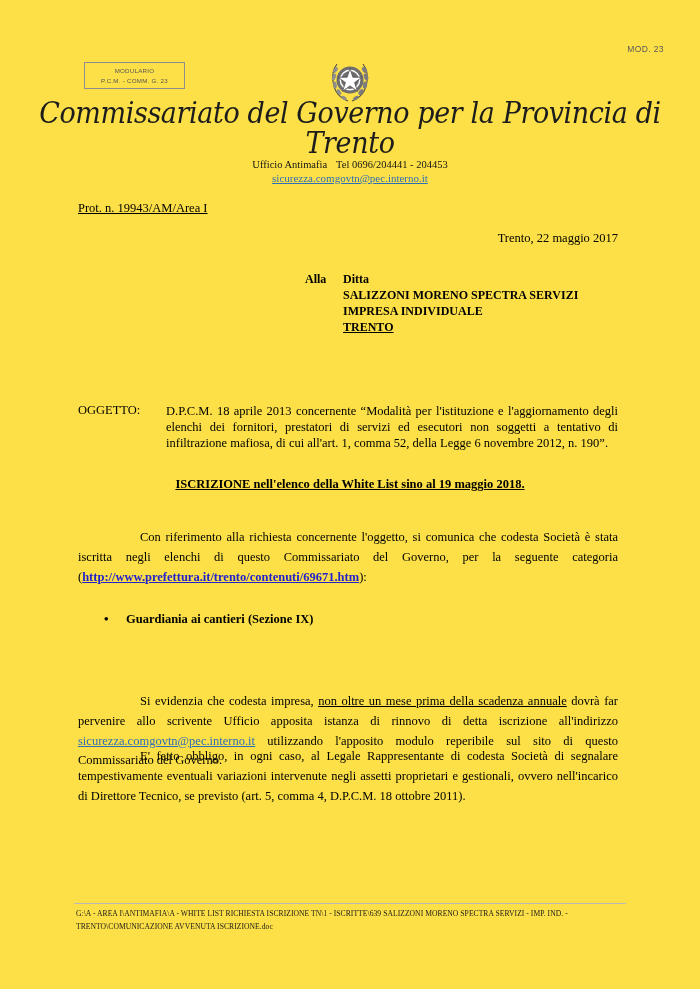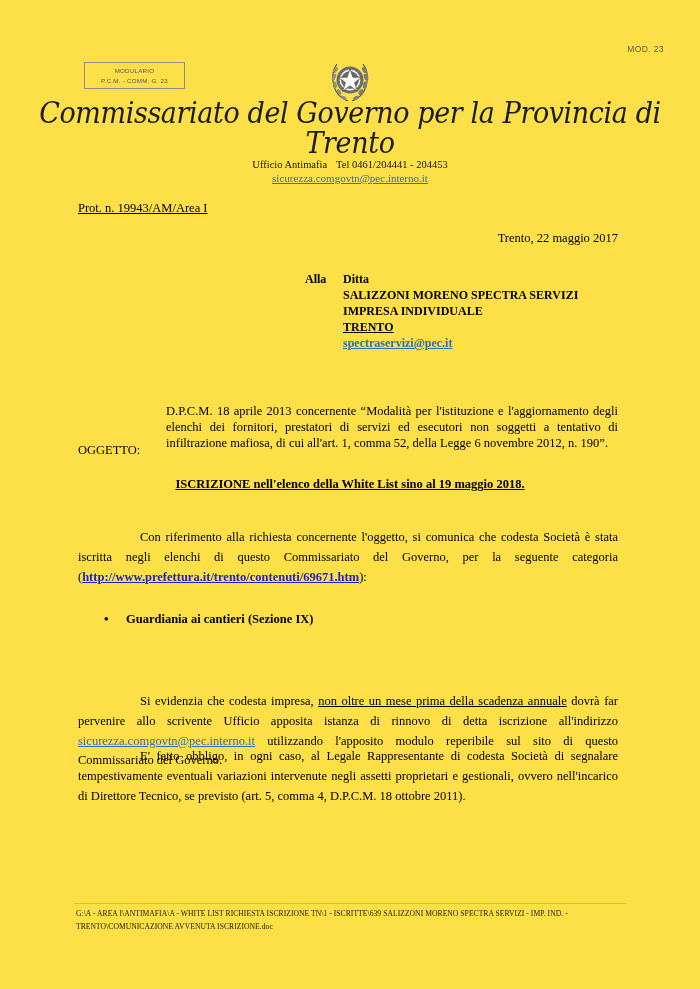--- a/index.html
+++ b/index.html
@@ -135,21 +135,21 @@
 
   
   .oggetto {
     position: absolute;
     top: 403px;
     left: 78px;
     width: 540px;
     display: flex;
     font-size: 12.5px;
   }
-  .oggetto .ogg-label { width: 88px; flex: none; margin-top: 40px; }
+  .oggetto .ogg-label { width: 88px; flex: none; }
   .oggetto .ogg-body {
     flex: 1;
     text-align: justify;
     line-height: 1.29;
   }
 
   .iscrizione {
     position: absolute;
     top: 477px;
     left: 0;
@@ -255,21 +255,21 @@
         </g>
 
         <polygon points="23,11.5 25.9,20.2 35.1,20.2 27.6,25.6 30.5,34.3 23,28.9 15.5,34.3 18.4,25.6 10.9,20.2 20.1,20.2" fill="#ffffff" stroke="#4a4a4a" stroke-width="0.8"></polygon>
       </svg>
     </span>
   </div>
 
   <div class="script-title">Commissariato del Governo per la Provincia di Trento</div>
 
   <div class="office-line">
-    <span>Ufficio Antimafia</span><span class="gap"></span><span>Tel 0461/204441 - 204453</span>
+    <span>Ufficio Antimafia</span><span class="gap"></span><span>Tel 0696/204441 - 204453</span>
   </div>
   <div class="office-mail">
     <a class="link" href="#">sicurezza.comgovtn@pec.interno.it</a>
   </div>
 
   <div class="prot">Prot. n. 19943/AM/Area I</div>
   <div class="date">Trento, 22 maggio 2017</div>
 
   <div class="recipient">
     <div class="row">
@@ -281,24 +281,20 @@
       <span class="rname">SALIZZONI MORENO SPECTRA SERVIZI</span>
     </div>
     <div class="row">
       <span class="alla"></span>
       <span class="rname">IMPRESA INDIVIDUALE</span>
     </div>
     <div class="row">
       <span class="alla"></span>
       <span class="rname under">TRENTO</span>
     </div>
-    <div class="row">
-      <span class="alla"></span>
-      <a class="mail" href="#">spectraservizi@pec.it</a>
-    </div>
   </div>
 
   <div class="oggetto">
     <div class="ogg-label">OGGETTO:</div>
     <div class="ogg-body">D.P.C.M. 18 aprile 2013 concernente “Modalità per l'istituzione e l'aggiornamento degli elenchi dei fornitori, prestatori di servizi ed esecutori non soggetti a tentativo di infiltrazione mafiosa, di cui all'art. 1, comma 52, della Legge 6 novembre 2012, n. 190”.</div>
   </div>
 
   <div class="iscrizione">ISCRIZIONE nell'elenco della White List sino al 19 maggio 2018.</div>
 
   <div class="para p1">

